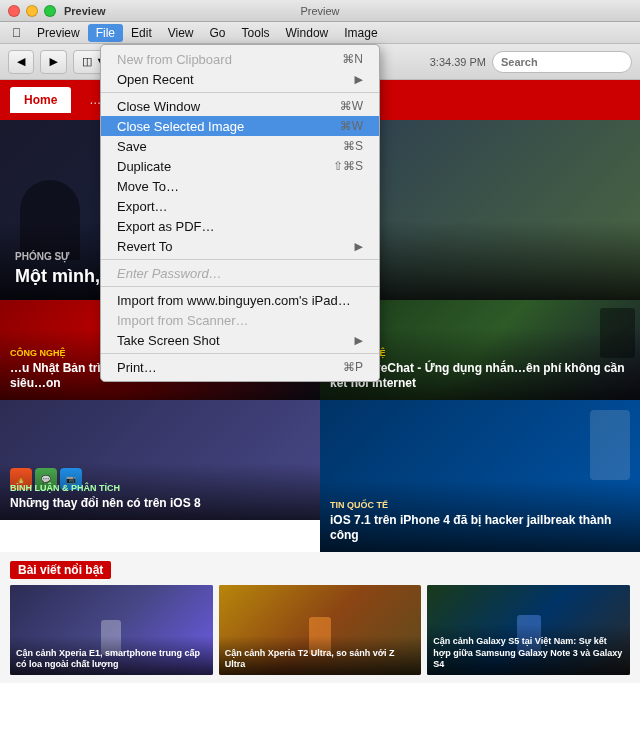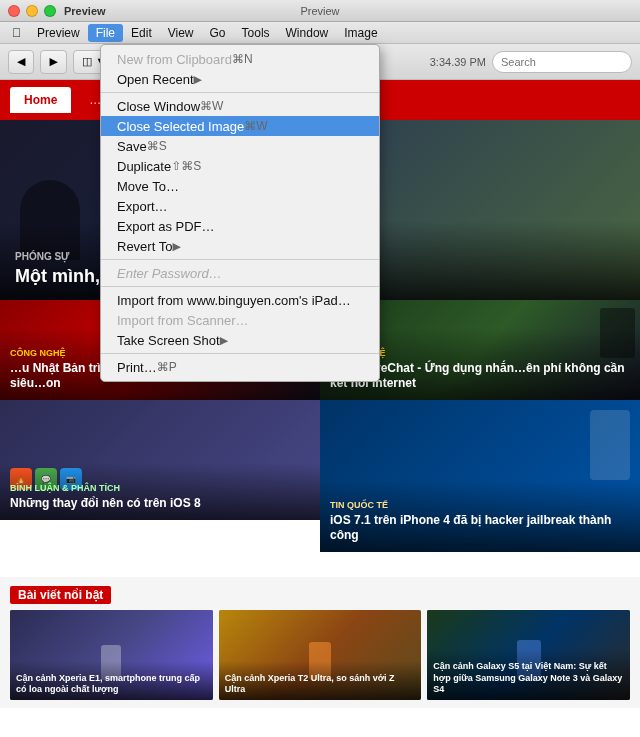--- a/index.html
+++ b/index.html
@@ -83,21 +83,21 @@
       border: 1px solid #aaa;
       border-radius: 5px;
       box-shadow: 2px 4px 12px rgba(0,0,0,0.35);
       z-index: 300;
       padding: 4px 0;
       font-size: 13px;
     }
     .menu-entry {
       display: flex;
       align-items: center;
-      justify-content: flex-start;
+      justify-content: space-between;
       padding: 3px 16px;
       cursor: pointer;
       color: #111;
       height: 20px;
     }
     .menu-entry.disabled { color: #aaa; cursor: default; }
     .menu-entry.highlighted { background: #4a90e2; color: white; }
     .menu-entry .shortcut {
       color: #666;
       font-size: 12px;
@@ -139,20 +139,21 @@
       margin-left: auto;
     }
     .toolbar-search {
       height: 22px;
       width: 140px;
       border: 1px solid #bbb;
       border-radius: 11px;
       padding: 0 8px;
       font-size: 11px;
       background: white;
+      font-weight: bold;
     }
 
     
     .browser-content {
       height: calc(737px - 22px - 22px - 36px);
       overflow: hidden;
       position: relative;
       background: #fff;
     }
 
@@ -242,21 +243,20 @@
     .big-title {
       font-size: 18px;
       font-weight: 800;
       line-height: 1.2;
     }
 
     
     .featured-section {
       background: #f5f5f5;
       padding: 8px 10px;
-      margin-top: 25px;
     }
 
     .featured-header {
       display: inline-block;
       background: #cc0000;
       color: white;
       font-size: 12px;
       font-weight: 700;
       padding: 2px 8px;
       border-radius: 2px;

